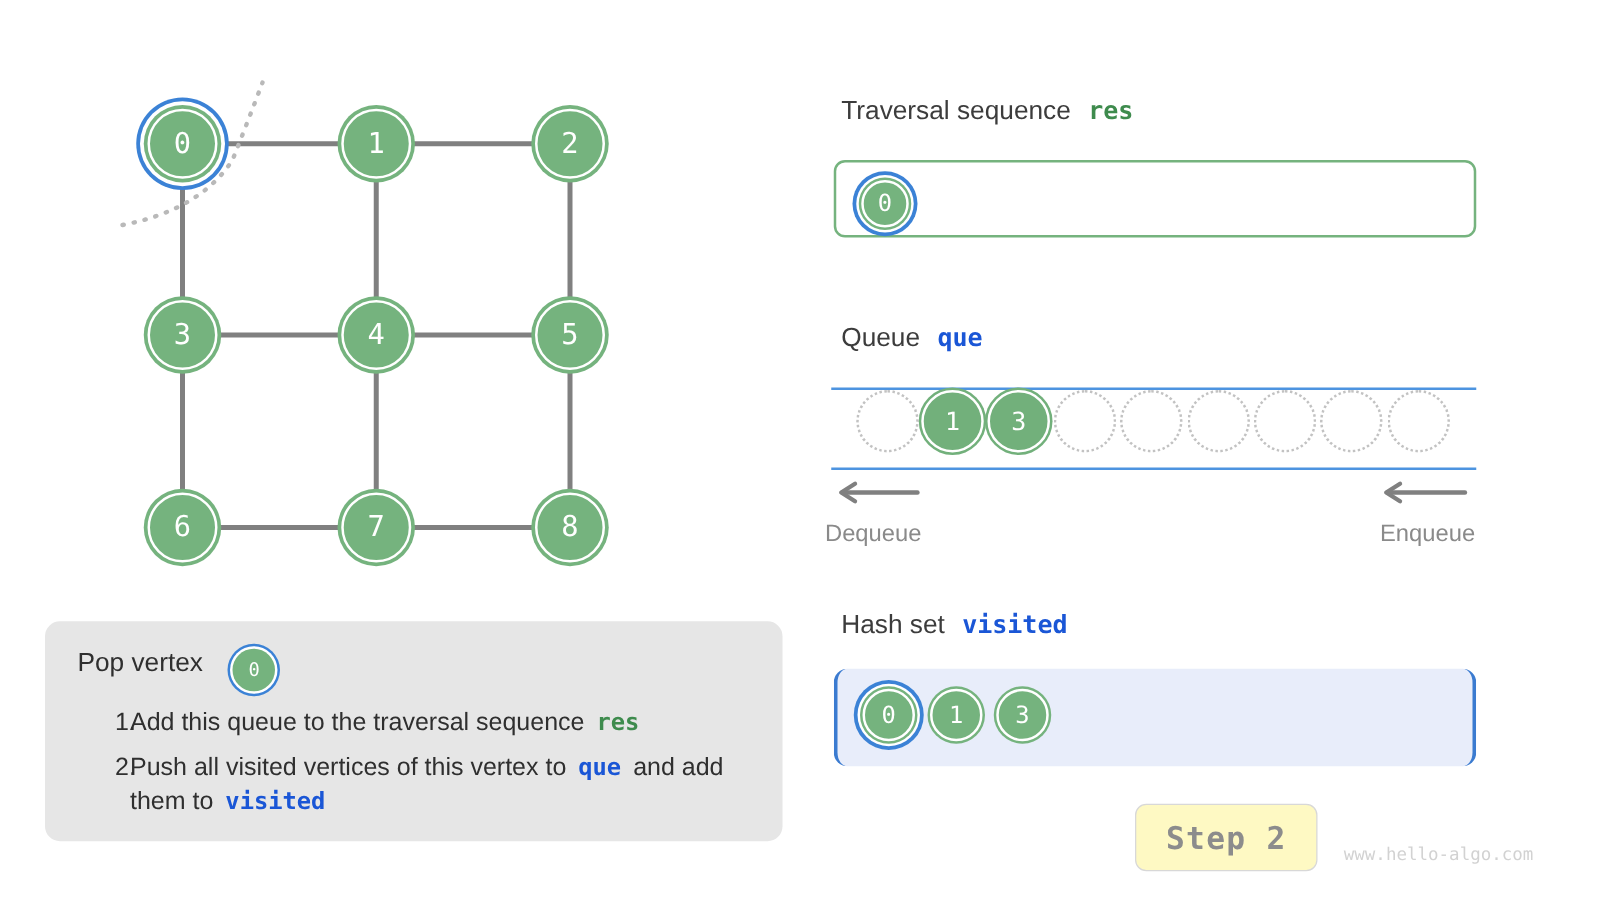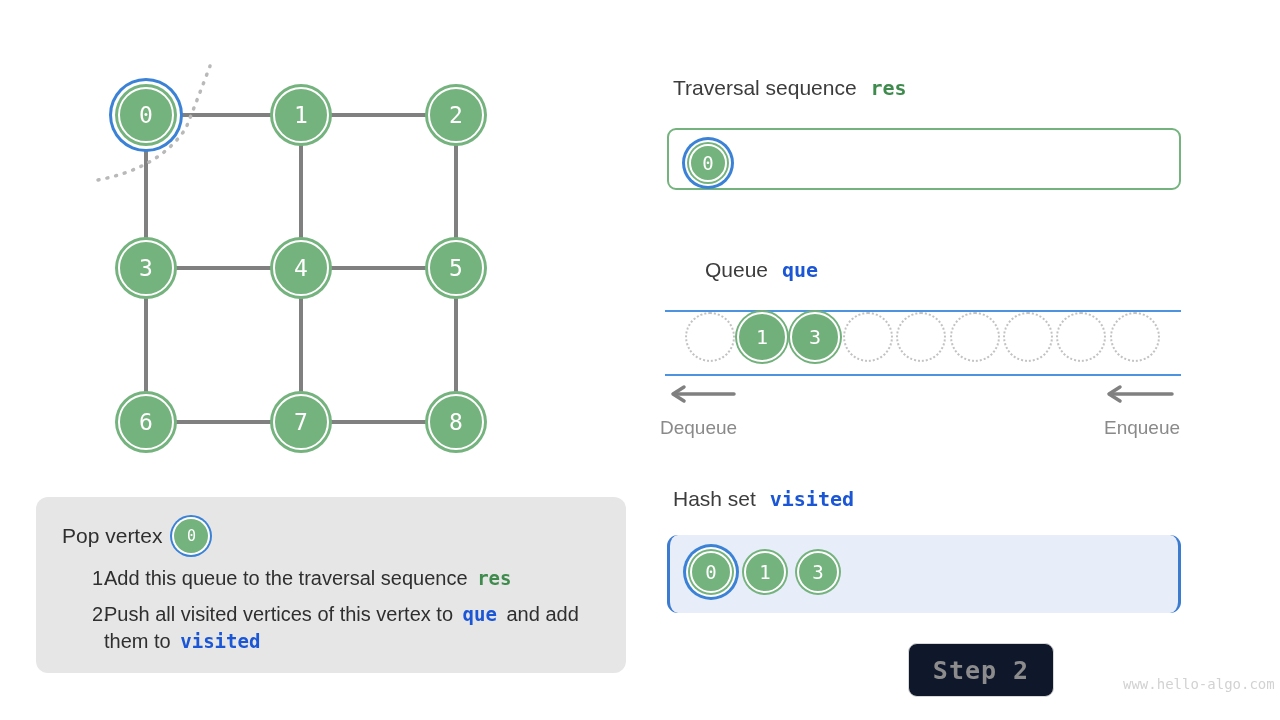--- a/index.html
+++ b/index.html
@@ -54,40 +54,40 @@
   .sitem::after{content:"";position:absolute;left:2px;top:2px;right:2px;bottom:2px;
          border-radius:50%;border:2px solid #ffffff;box-sizing:border-box;}
   .sitem .lbl{position:relative;z-index:2;color:#fff;font-size:19px;
          font-family:"DejaVu Sans Mono","Liberation Mono",monospace;}
   .sitem.hl{box-shadow:0 0 0 2px #ffffff,0 0 0 5px #3b82d6;}
 
   
   #explain{position:absolute;left:36px;top:497px;width:590px;height:176px;
            background:#e6e6e6;border-radius:12px;box-sizing:border-box;}
   #explain .line1{position:absolute;left:26px;top:22px;font-size:21px;color:#2f2f2f;
-           display:flex;align-items:center;gap:0;}
+           display:flex;gap:12px;}
   .inline-node{display:inline-flex;width:34px;height:34px;border-radius:50%;
            background:#75b37e;align-items:center;justify-content:center;position:relative;
            box-shadow:0 0 0 2px #ffffff,0 0 0 4px #3b82d6;margin:0 12px;}
   .inline-node .lbl{color:#fff;font-size:15px;font-family:"DejaVu Sans Mono","Liberation Mono",monospace;}
   .olist{position:absolute;left:28px;top:68px;width:540px;margin:0;padding:0;list-style:none;}
   .olist li{position:relative;font-size:20px;color:#2f2f2f;line-height:1.35;
            padding-left:40px;margin-bottom:9px;}
   .olist li .num{position:absolute;left:28px;top:0;color:#2f2f2f;}
   .kwg{color:#3e8b4d;font-family:"DejaVu Sans Mono","Liberation Mono",monospace;font-weight:bold;font-size:19px;}
   .kwb{color:#1a56d6;font-family:"DejaVu Sans Mono","Liberation Mono",monospace;font-weight:bold;font-size:19px;}
 
   
   #step-badge{position:absolute;left:908px;top:643px;width:146px;height:54px;
-      border:1px solid #d8d8d8;border-radius:9px;background:#0f172a;box-sizing:border-box;
+      border:1px solid #d8d8d8;border-radius:9px;background:#fef9c3;box-sizing:border-box;
       display:flex;align-items:center;justify-content:center;}
   #step-badge span{font-family:"DejaVu Sans Mono","Liberation Mono",monospace;
       font-weight:bold;font-size:25px;color:#8c8c8c;letter-spacing:1px;}
   #watermark{position:absolute;left:1075px;top:676px;font-size:14px;color:#d2d2d2;
-      font-family:"DejaVu Sans Mono","Liberation Mono",monospace;margin-left:48px;}
+      font-family:"DejaVu Sans Mono","Liberation Mono",monospace;}
 </style>
 </head>
 <body>
 
 <div id="graph-panel">
   <svg id="graph-svg" width="620" height="480">
     <g stroke="#808080" stroke-width="4" stroke-linecap="round">
       <line x1="146" y1="115" x2="301" y2="115"></line>
       <line x1="301" y1="115" x2="456" y2="115"></line>
       <line x1="146" y1="268" x2="301" y2="268"></line>
@@ -136,21 +136,21 @@
 <div class="sec-title" style="left:673px;top:76px;">
   <span>Traversal sequence</span>
   <span class="kw-green" style="margin-left: 8px;">res</span>
 </div>
 <div id="res-box">
   <div class="sitem hl" style="left:18px;top:12px;width:42px;height:42px;">
     <span class="lbl">0</span>
   </div>
 </div>
 
-<div class="sec-title" style="left:673px;top:258px;margin-left:32px;">
+<div class="sec-title" style="left:673px;top:258px;">
   <span>Queue</span>
   <span class="kw-blue" style="margin-left: 8px;">que</span>
 </div>
 <div id="queue-top-line"></div>
 <div id="queue-bot-line"></div>
 <div id="queue-wrap">
   <div class="qslot empty" style="left:20px;"></div>
   <div class="qslot full" style="left:72px;">
     <span class="lbl">1</span>
   </div>

